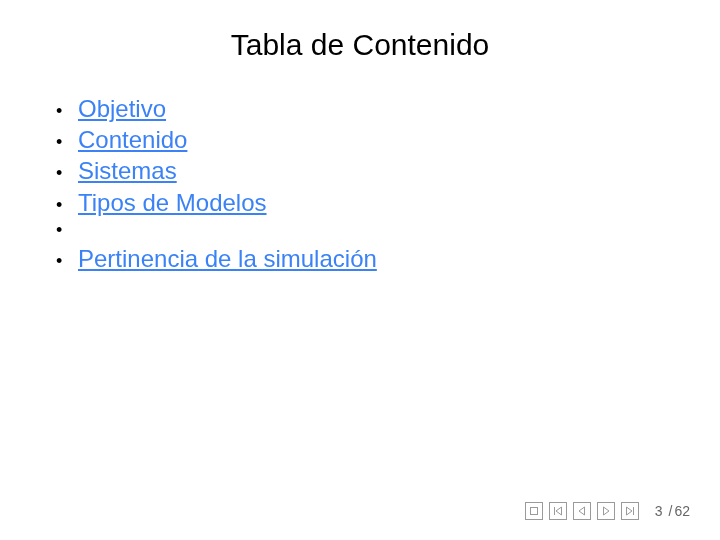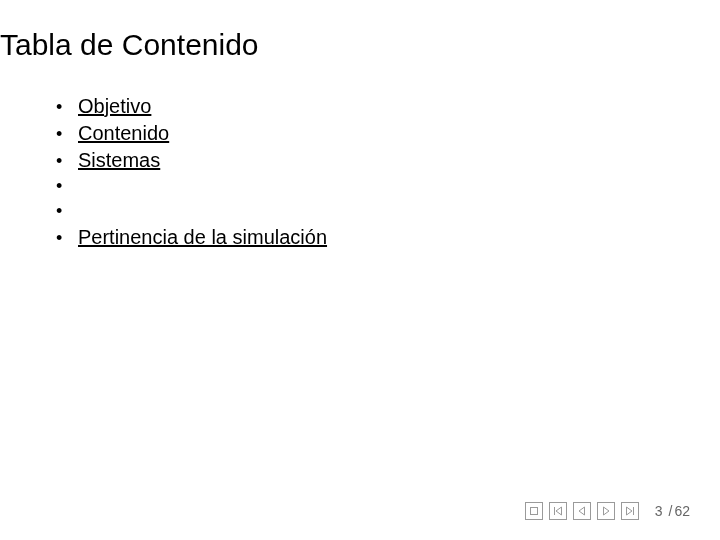--- a/index.html
+++ b/index.html
@@ -1,22 +1,22 @@
 <!DOCTYPE html>
 <html><head>
 <meta charset="utf-8">
 <style>
   * { margin: 0; padding: 0; box-sizing: border-box; }
   html, body { width: 720px; height: 540px; background: #fff; font-family: Arial, Helvetica, sans-serif; overflow: hidden; }
   .slide { position: relative; width: 720px; height: 540px; }
-  .title { position: absolute; top: 28px; left: 0; width: 720px; font-size: 30px; color: #000; font-weight: 400; }
+  .title { position: absolute; top: 28px; left: 0; width: 720px; text-align: center; font-size: 30px; color: #000; font-weight: 400; }
   .toc { position: absolute; top: 96px; left: 56px; }
   .toc-row { display: flex; align-items: baseline; line-height: 1.05; margin-bottom: 6px; }
   .bullet { color: #000; font-size: 18px; width: 22px; display: inline-block; }
-  .link { color: #000000; font-size: 20px; text-decoration: underline; cursor: pointer; }
+  .link { color: #3b82f6; font-size: 24px; text-decoration: underline; cursor: pointer; }
   .navbar { position: absolute; bottom: 20px; right: 30px; display: flex; align-items: center; gap: 6px; }
   .navbtn { width: 18px; height: 18px; border: 1px solid #9a9a9a; display: flex; align-items: center; justify-content: center; cursor: pointer; background: #fff; }
   .navbtn svg { width: 10px; height: 10px; display: block; }
   .pagecounter { margin-left: 10px; font-size: 14px; color: #555; }
   .pagecur { color: #666; }
   .pagesep { color: #666; padding: 0 2px; }
   .pagetot { color: #666; }
 </style>
 </head>
 <body>
@@ -33,20 +33,21 @@
     <div class="toc-row">
       <span class="bullet">•</span>
       <a class="link">Contenido</a>
     </div>
     <div class="toc-row">
       <span class="bullet">•</span>
       <a class="link">Sistemas</a>
     </div>
     <div class="toc-row">
       <span class="bullet">•</span>
+      <a class="link">Tipos de Modelos</a>
     </div>
     <div class="toc-row">
       <span class="bullet">•</span>
     </div>
     <div class="toc-row">
       <span class="bullet">•</span>
       <a class="link">Pertinencia de la simulación</a>
     </div>
   </div>
 

